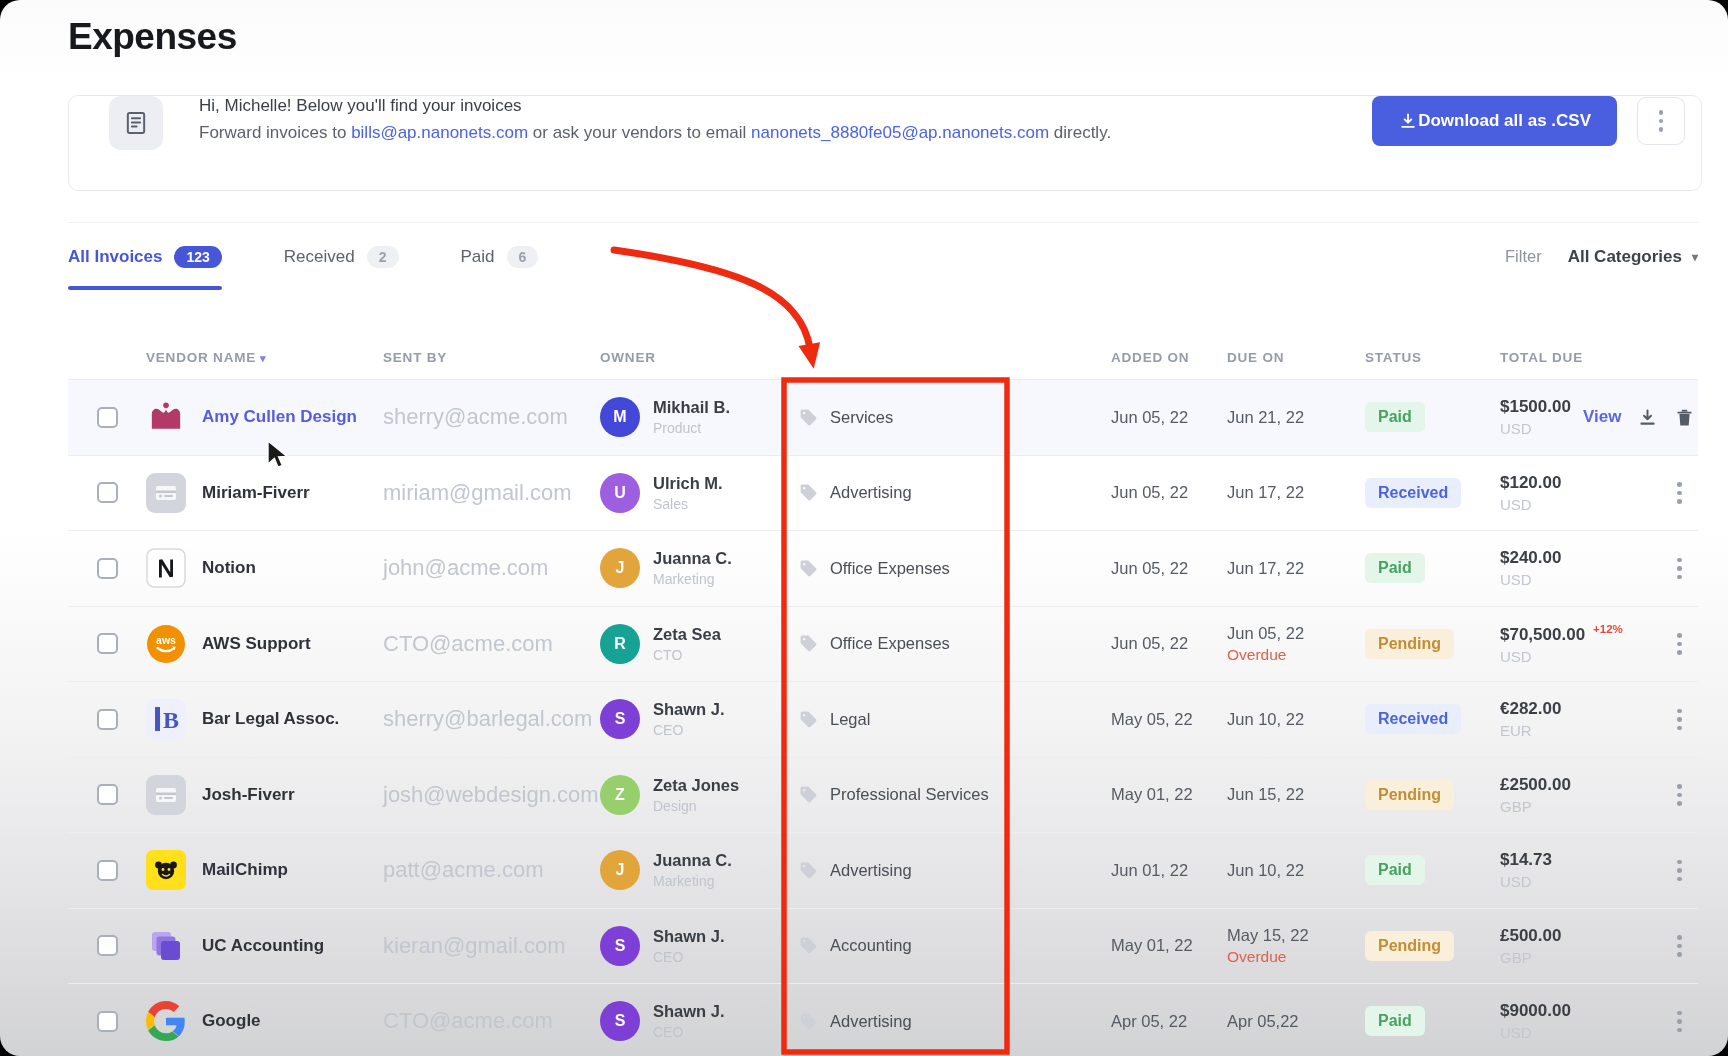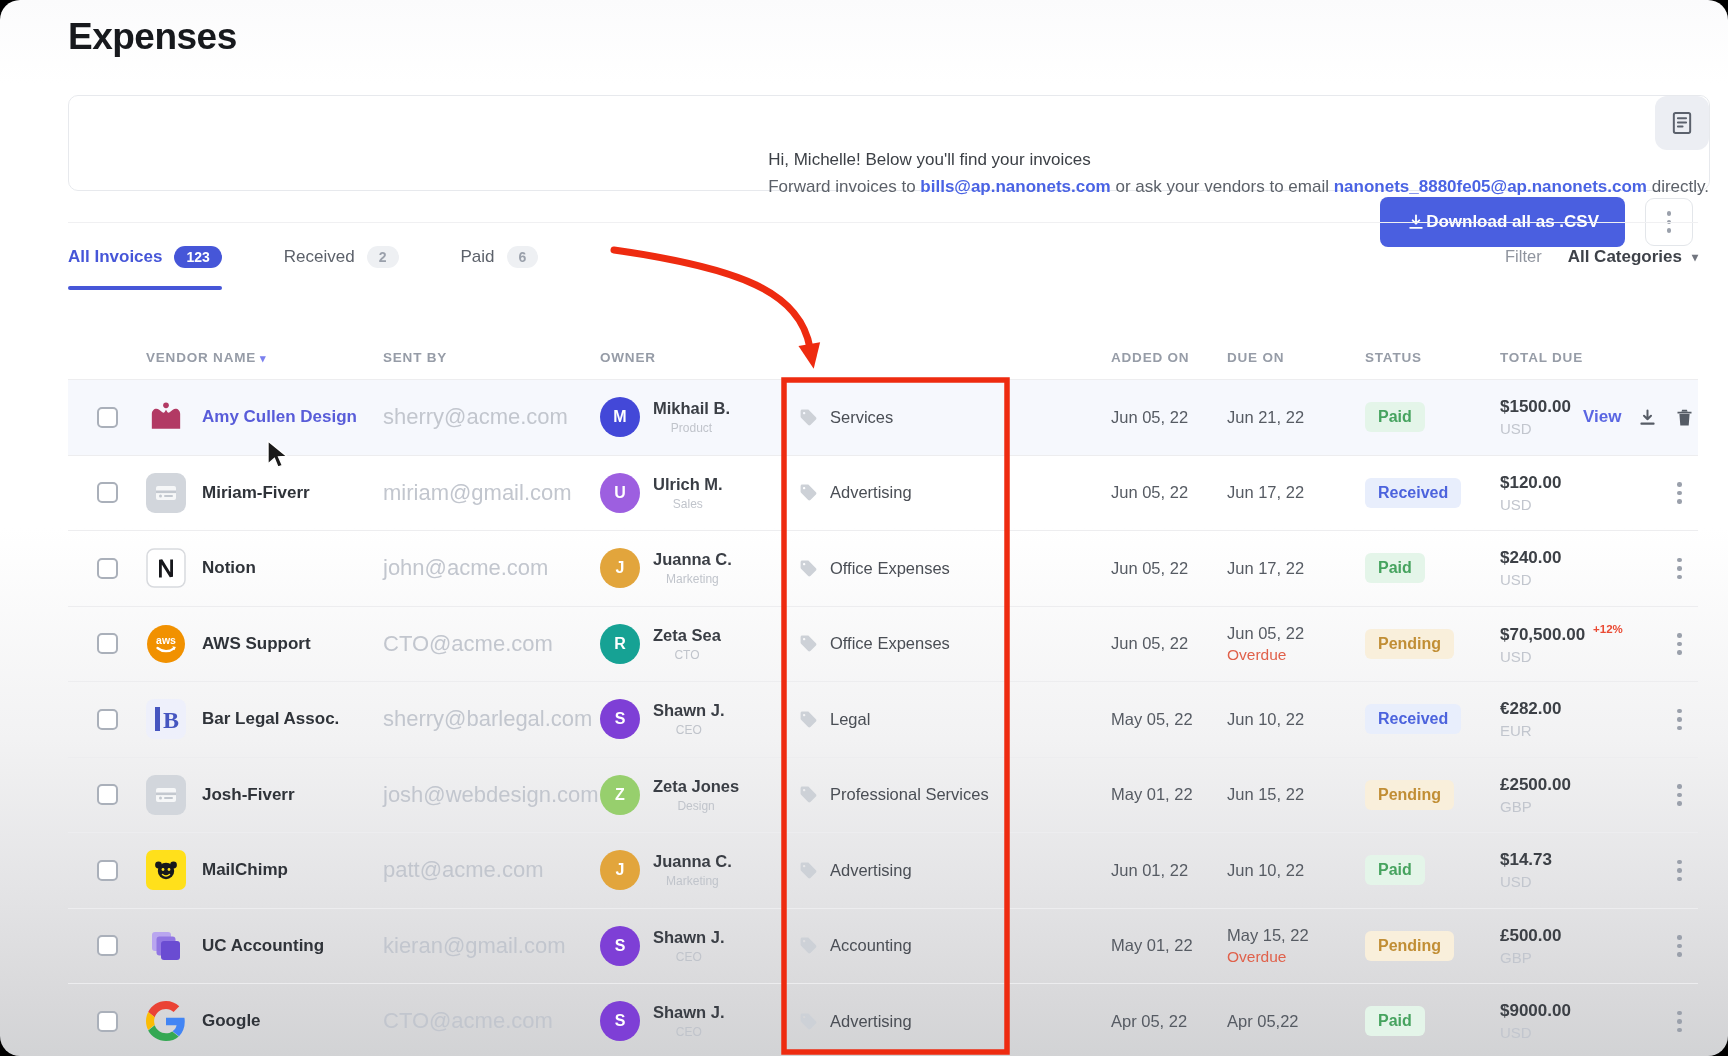--- a/index.html
+++ b/index.html
@@ -7,28 +7,28 @@
   body { font-family:"Liberation Sans", sans-serif; }
 
   .frame {
     position:relative; width:1728px; height:1056px; border-radius:20px; overflow:hidden;
     background:linear-gradient(180deg,#fbfbfc 0%,#ffffff 8%,#ffffff 50%,#f2f2f3 70%,#e4e4e6 84%,#d8d8da 95%,#d2d3d5 100%);
   }
 
   .page-title { position:absolute; left:68px; top:16px; font-size:37px; font-weight:700; color:#17191d; letter-spacing:-0.5px; }
 
   
-  .banner { position:absolute; left:68px; right:18px; top:95px; height:96px; background:#fff;
-    border:1px solid #e7e9ed; border-radius:10px; display:flex; align-items:flex-end;flex-direction:column; }
+  .banner { position:absolute; left:68px; right:26px; top:95px; height:96px; background:#fff;
+    border:1px solid #e7e9ed; border-radius:10px; display:flex; align-items:flex-start; }
   .banner-icon-tile { width:54px; height:54px; border-radius:12px; background:#eceef3; margin-left:40px;
     display:flex; align-items:center; justify-content:center; flex:0 0 auto; }
   .banner-text { display:flex; flex-direction:column; gap:7px; margin-left:36px; }
   .banner-line1 { font-size:17px; color:#3c4046; }
   .banner-line2 { font-size:17px; color:#5c6169; }
-  .banner-line2 .mail-link { color:#4a63e4; font-weight:700; }
+  .banner-line2 .mail-link { color:#4a63e4; font-weight:400; }
   .banner-actions { margin-left:auto; display:flex; align-items:center; gap:20px; margin-right:16px; }
   .csv-button { display:flex; align-items:center; background:#4a5fe0; color:#fff; border:none;
     font-family:inherit; font-size:17px; font-weight:600; padding:0 26px; height:50px; border-radius:8px; cursor:pointer; }
   .dots-button { width:48px; height:48px; border-radius:9px; border:1.5px solid #e3e6ea; background:#fff;
     display:flex; align-items:center; justify-content:center; cursor:pointer; }
   .kebab { display:flex; flex-direction:column; gap:4px; }
   .kebab i { width:4.5px; height:4.5px; border-radius:50%; background:#9aa0ab; display:block; }
 
   
   .tabs-row { position:absolute; left:68px; right:30px; top:222px; height:68px; border-top:1px solid #f0f0f2;
@@ -59,21 +59,21 @@
   .logo { width:40px; height:40px; flex:0 0 auto; display:flex; align-items:center; justify-content:center; }
   .logo svg { width:40px; height:40px; }
   .vname { font-size:17px; font-weight:600; color:#2f3339; cursor:pointer; }
   .vname.link { color:#585cd9; }
   .c-sent { font-size:22px; color:#c2c6ce; }
   .c-owner { display:flex; align-items:center; gap:13px; }
   .avatar { width:40px; height:40px; border-radius:50%; color:#fff; font-size:16px; font-weight:600;
     display:flex; align-items:center; justify-content:center; flex:0 0 auto; }
   .ownerbox { display:flex; flex-direction:column; gap:3px; }
   .oname { font-size:16.5px; font-weight:600; color:#3a3e45; }
-  .orole { font-size:12px; color:#c0c4cb;text-align:center; }
+  .orole { font-size:14px; color:#c0c4cb; }
   .c-cat { display:flex; align-items:center; gap:12px; font-size:16.5px; font-weight:500; color:#4a4e55; }
   .tag-icon svg { width:19px; height:19px; display:block; }
   .c-added { font-size:16.5px; color:#565b63; padding-left:26px; }
   .c-due { padding-left:12px; display:flex; flex-direction:column; gap:3px; }
   .due-date { font-size:16.5px; color:#565b63; }
   .due-note { font-size:15.5px; color:#e0614b; }
   .due-note:empty { display:none; }
   .c-status { padding-left:10px; }
   .badge { display:inline-block; font-size:16px; font-weight:600; padding:6px 13px; border-radius:6px; }
   .badge.paid { color:#46a35f; background:#e4f5e9; }

